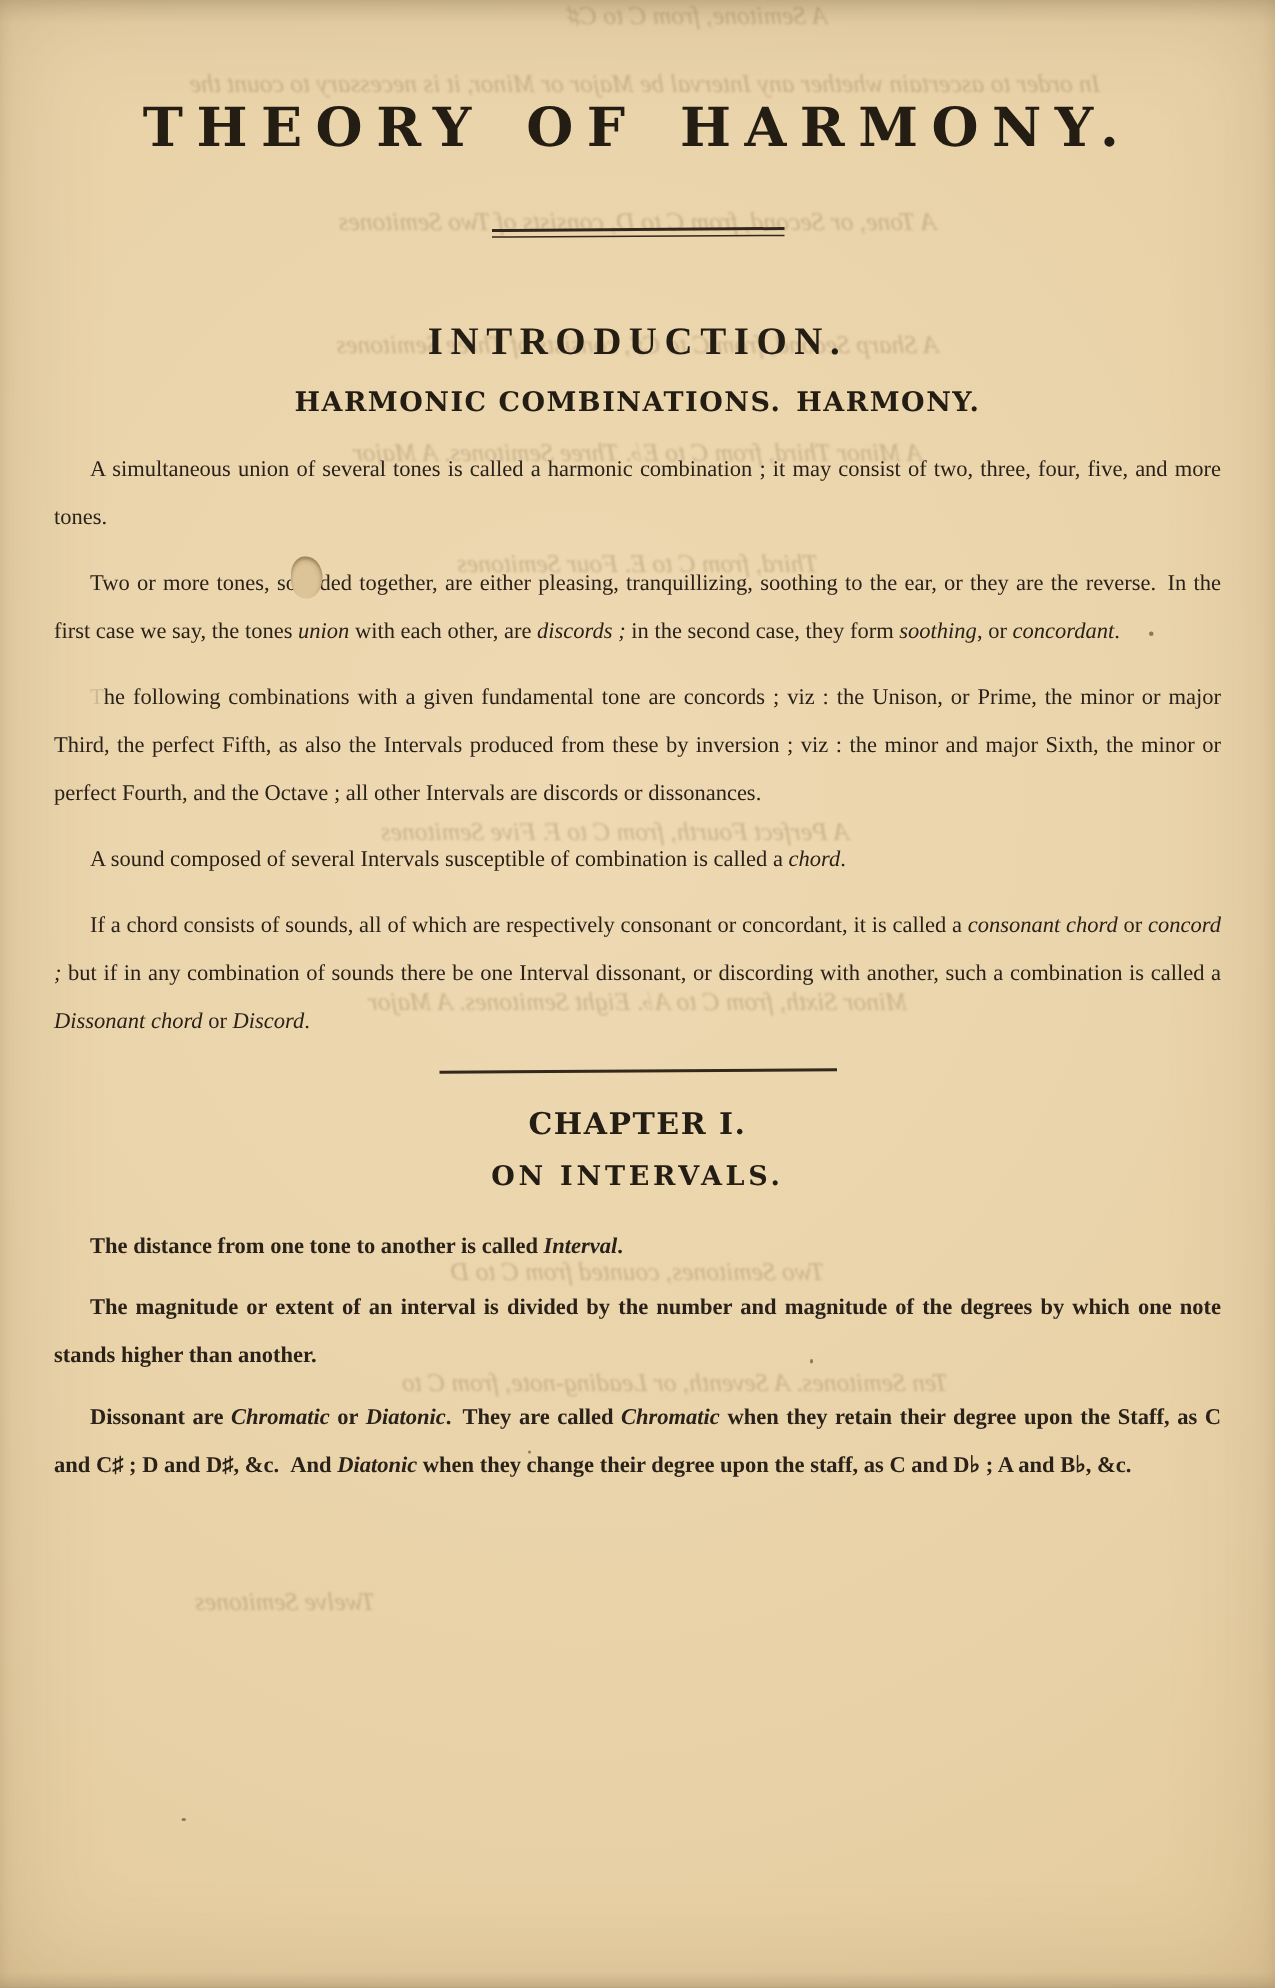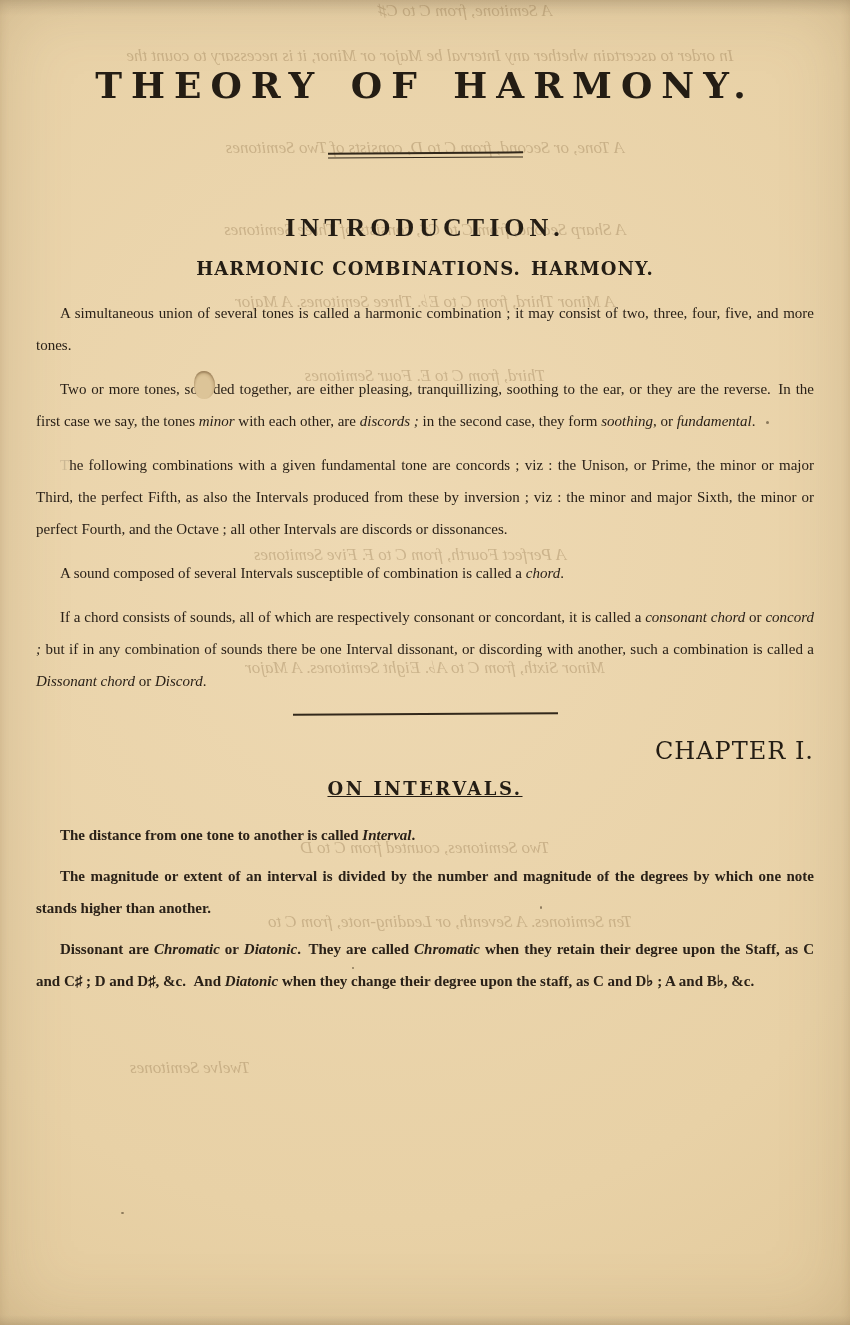--- a/index.html
+++ b/index.html
@@ -79,36 +79,35 @@
   .body-par em{font-style:italic;}
   .faded{opacity:.15;}
 
   .single-rule{
     margin:16px auto 0;
     width:265px;height:2px;background:#32281b;
     transform:rotate(-.35deg);
   }
   h2.chapter-heading{
     margin:22px 0 0;
-    text-align:right;
+    text-align:center;
     font-family:"DejaVu Serif", serif;
-    font-weight:normal;
-    font-size:24px;
+    font-weight:bold;
+    font-size:20px;
     letter-spacing:1px;
     color:#241d14;
   }
   h3.chapter-subheading{
     margin:13px 0 0;
     text-align:center;
     font-family:"DejaVu Serif", serif;
     font-weight:bold;
     font-size:18px;
     letter-spacing:2.5px;
     color:#241d14;
-    text-decoration:underline;
   }
   .chapter-block .body-par:first-of-type{margin-top:20px;}
   .chapter-block .body-par{margin-top:9px;font-weight:bold;}
 
   
   .ghost{
     position:absolute;
     transform:scaleX(-1);
     font-family:"Liberation Serif", serif;
     font-style:italic;
@@ -159,21 +158,21 @@
     <div class="double-rule">
       <span class="rl t"></span>
       <span class="rl b"></span>
     </div>
 
     <h2 class="intro-heading">INTRODUCTION.</h2>
     <h3 class="intro-subheading">HARMONIC COMBINATIONS. HARMONY.</h3>
 
     <div class="intro-block">
       <p class="body-par"><span>A simultaneous union of several tones is called a harmonic combination ; it may consist of two, three, four, five, and more tones.</span></p>
-      <p class="body-par"><span>Two or more tones, sounded together, are either pleasing, tranquillizing, soothing to the ear, or they are the reverse. In the first case we say, the tones </span><em>minor</em><span> with each other, are </span><em>discords ;</em><span> in the second case, they form </span><em>soothing</em><span>, or </span><em>fundamental</em><span>.</span></p>
+      <p class="body-par"><span>Two or more tones, sounded together, are either pleasing, tranquillizing, soothing to the ear, or they are the reverse. In the first case we say, the tones </span><em>union</em><span> with each other, are </span><em>discords ;</em><span> in the second case, they form </span><em>soothing</em><span>, or </span><em>concordant</em><span>.</span></p>
       <p class="body-par"><span class="faded">T</span><span>he following combinations with a given fundamental tone are concords ; viz : the Unison, or Prime, the minor or major Third, the perfect Fifth, as also the Intervals produced from these by inversion ; viz : the minor and major Sixth, the minor or perfect Fourth, and the Octave ; all other Intervals are discords or dissonances.</span></p>
       <p class="body-par"><span>A sound composed of several Intervals susceptible of combination is called a </span><em>chord</em><span>.</span></p>
       <p class="body-par"><span>If a chord consists of sounds, all of which are respectively consonant or concordant, it is called a </span><em>consonant chord</em><span> or </span><em>concord ;</em><span> but if in any combination of sounds there be one Interval dissonant, or discording with another, such a combination is called a </span><em>Dissonant chord</em><span> or </span><em>Discord</em><span>.</span></p>
     </div>
 
     <div class="single-rule"></div>
 
     <h2 class="chapter-heading">CHAPTER I.</h2>
     <h3 class="chapter-subheading">ON INTERVALS.</h3>
 

